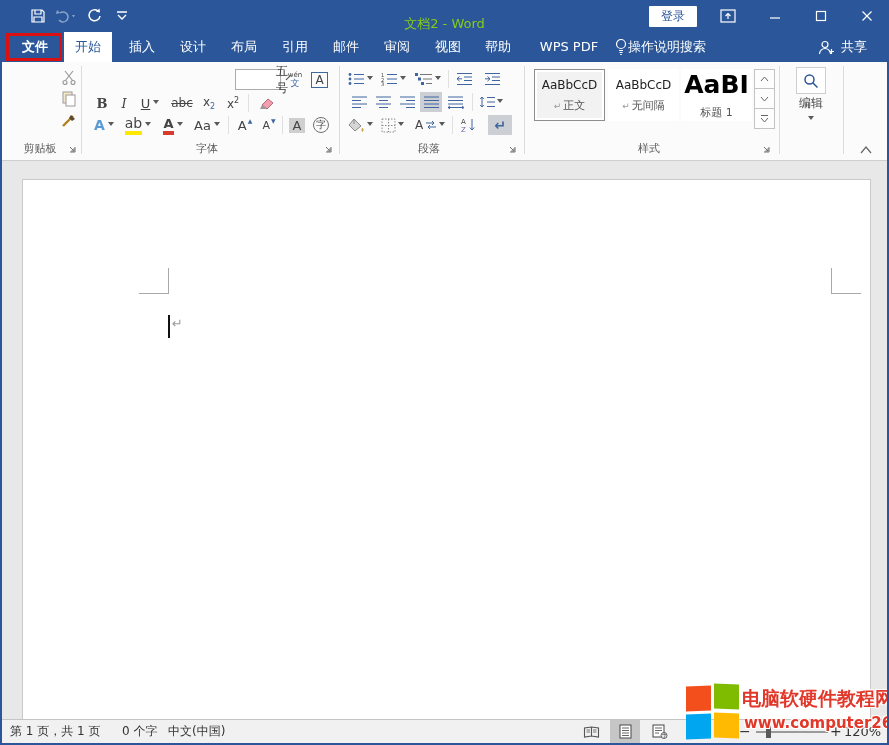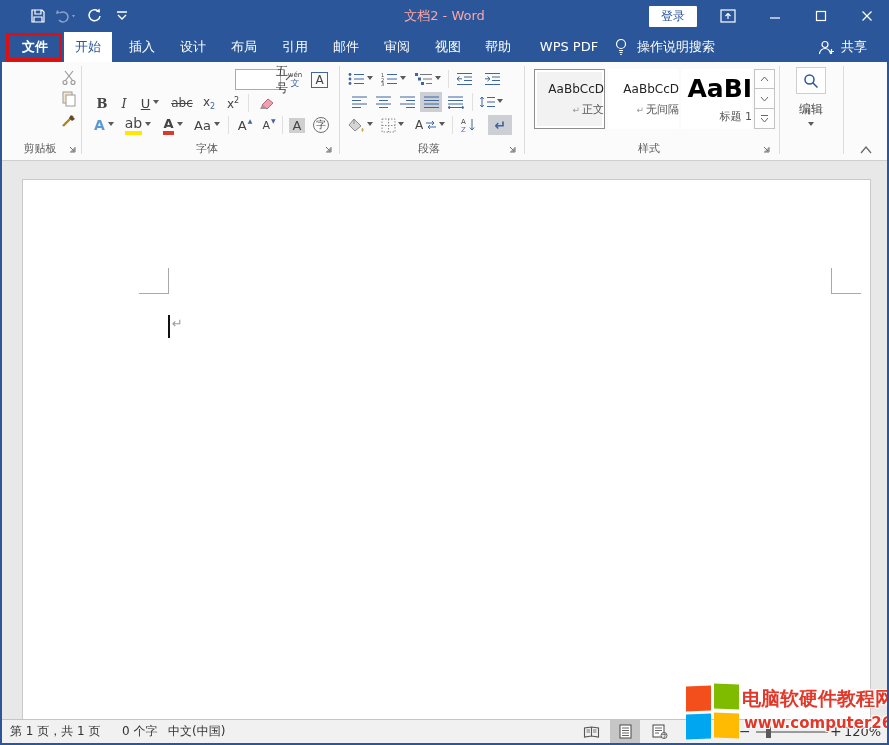--- a/index.html
+++ b/index.html
@@ -4,32 +4,32 @@
 <style>
   * { margin:0; padding:0; box-sizing:border-box; }
   body { font-family:"DejaVu Sans","Liberation Sans",sans-serif; background:#888; }
   #win { position:relative; width:889px; height:745px; background:#e8e8e8; overflow:hidden;
          border-left:2px solid #2b579a; border-right:2px solid #2b579a; }
   .abs { position:absolute; }
 
   
   #titlebar { position:absolute; left:0; top:0; width:100%; height:32px; background:#2b579a; }
   .qat-btn { position:absolute; top:4px; width:24px; height:24px; display:flex; align-items:center; justify-content:center; }
-  #title-text { position:absolute; left:0; top:0; width:100%; height:32px; line-height:32px;
-                text-align:center; color:#fca5a5; font-size:13px; }
+  #title-text { position:absolute; left:0; top:8px; width:100%; height:32px; line-height:32px;
+                text-align:center; color:#84cc16; font-size:13px; }
   #signin-btn { position:absolute; left:647px; top:6px; width:48px; height:21px; background:#fff;
                 color:#2b579a; font-size:12px; text-align:center; line-height:21px; border-radius:1px; cursor:default; }
   .winctl { position:absolute; top:0; width:44px; height:32px; display:flex; align-items:center; justify-content:center; }
 
   
   #tabrow { position:absolute; left:0; top:32px; width:100%; height:30px; background:#2b579a; }
   .tab { position:absolute; top:0; height:30px; line-height:30px; text-align:center; color:#fff; font-size:13px; cursor:default; }
   .tab.active { background:#fff; color:#2b579a; }
   #file-annotation { position:absolute; left:4px; top:1px; width:56px; height:28px; border:3px solid #da1110; pointer-events:none; }
-  #tellme { position:absolute; left:612px; top:0; height:30px; display:flex; align-items:center; gap:9px; color:#fff; font-size:13px; }
+  #tellme { position:absolute; left:612px; top:0; height:30px; display:flex; align-items:center; color:#fff; font-size:13px; }
   #share { position:absolute; right:20px; top:0; height:30px; display:flex; align-items:center; gap:6px; color:#fff; font-size:13px; }
 
   
   #ribbon { position:absolute; left:0; top:62px; width:100%; height:99px; background:#fbfbfb; border-bottom:1px solid #cfcfcf; }
   .gdiv { position:absolute; top:4px; width:1px; height:88px; background:#dcdcdc; }
   .glabel { position:absolute; top:79px; font-size:11px; color:#5c5c5c; text-align:center; }
   .launcher { position:absolute; top:81px; width:12px; height:12px; display:flex; align-items:center; justify-content:center; cursor:default; }
   .rbtn { display:flex; align-items:center; justify-content:center; cursor:default; }
   .sel { background:#cccfd4; }
   .chev { width:0; height:0; border:3px solid transparent; border-top:4px solid #5a5a5a; display:inline-block; }
@@ -37,21 +37,21 @@
   .combo { position:absolute; top:7px; height:21px; background:#fff; border:1px solid #ababab; display:flex; align-items:center;
            font-size:12px; color:#333; padding:0 4px; justify-content:space-between; }
   .sep-s { position:absolute; width:1px; height:18px; background:#e0e0e0; }
 
   .glyph { font-size:13px; color:#444; }
   .blue { color:#3f66a0; }
   .u-bar-y { border-bottom:4px solid #ffe800; }
   .u-bar-r { border-bottom:4px solid #d83b2b; }
 
   
-  .stylecard { position:absolute; top:7px; width:71px; height:60px; display:flex; flex-direction:column; align-items:flex-end;
+  .stylecard { position:absolute; top:7px; width:71px; height:52px; display:flex; flex-direction:column; align-items:center;
                justify-content:center; gap:6px; background:#fff; cursor:default; }
   .stylecard.selected { background:#f2f2f2; border:1px solid #8e8e8e; box-shadow:inset 0 0 0 2px #fff; }
   .stylecard .prev { font-size:12px; color:#222; white-space:nowrap; overflow:hidden; max-width:66px; }
   .stylecard .nm { font-size:11px; color:#555; }
   .stylecard .mk { color:#999; font-size:9px; margin-right:2px; }
   .sgall-btn { width:21px; height:20px; border:1px solid #c3c3c3; background:#fdfdfd; display:flex; align-items:center; justify-content:center; }
 
   
   #docarea { position:absolute; left:0; top:161px; width:885px; height:558px; background:#e8e8e8; }
   #page { position:absolute; left:20px; top:18px; width:849px; height:545px; background:#fff; border:1px solid #c9c9c9; border-bottom:none; }
@@ -435,21 +435,21 @@
     </div>
 
     <div class="abs" style="left:778px; top:0; width:63px; height:99px;">
       <div class="abs" style="left:12px; top:5px; width:38px; height:66px; display:flex; flex-direction:column; align-items:center;">
         <div style="width:30px; height:27px; border:1px solid #cfcfcf; background:#fff; display:flex; align-items:center; justify-content:center;">
           <svg width="16" height="16" viewBox="0 0 16 16">
             <circle cx="6.5" cy="6.5" r="4.5" fill="none" stroke="#2b579a" stroke-width="1.5"></circle>
             <path d="M10 10 l4.5 4.5" stroke="#2b579a" stroke-width="1.5"></path>
           </svg>
         </div>
-        <span class="glyph" style="font-size:12px; margin-top:7px;">编辑</span>
+        <span class="glyph" style="font-size:12px; margin-top:1px;">编辑</span>
         <span class="chev" style="margin-top:4px;"></span>
       </div>
     </div>
 
     <div class="rbtn abs" style="left:852px; top:80px; width:24px; height:15px;">
       <svg width="12" height="8" viewBox="0 0 12 8">
         <path d="M1 7 L6 1 l5 6" fill="none" stroke="#666" stroke-width="1.2"></path>
       </svg>
     </div>
   </div>

